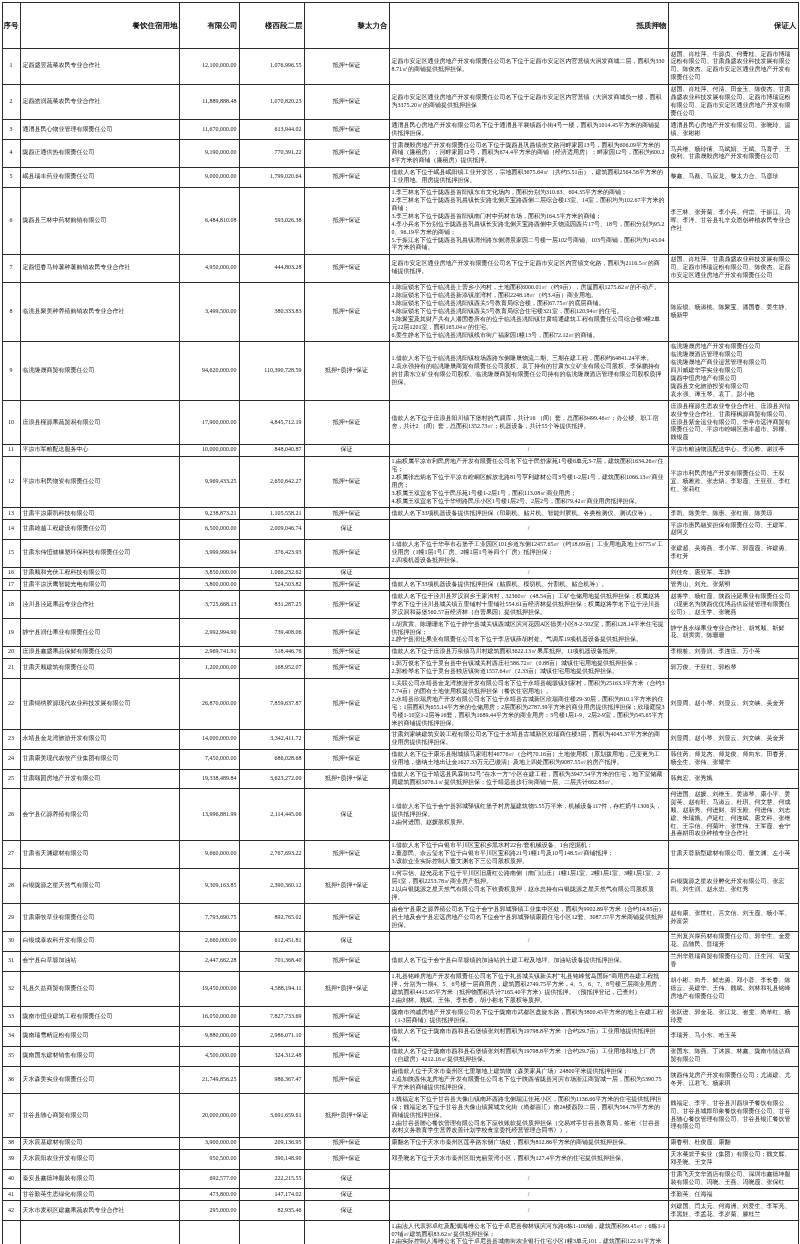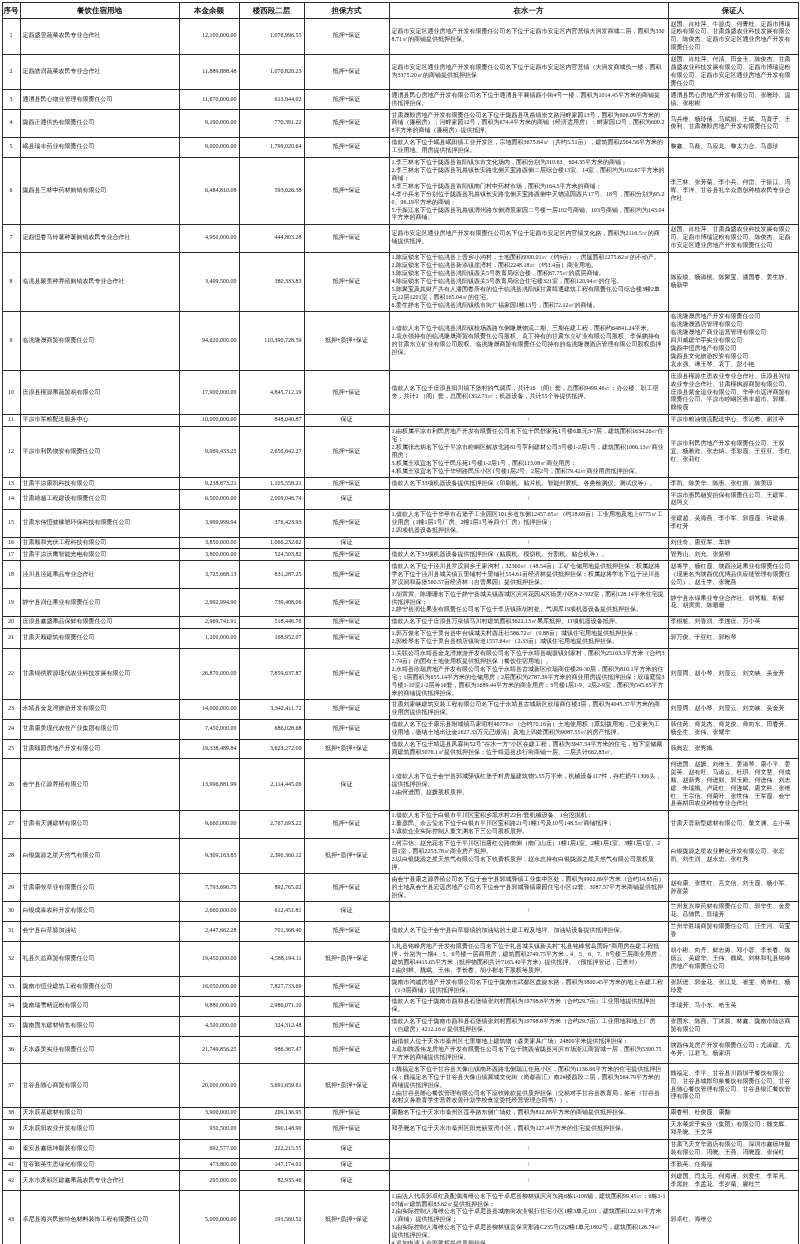--- a/index.html
+++ b/index.html
@@ -1,19 +1,19 @@
 <!DOCTYPE html>
 <html><head>
 <meta charset="utf-8">
 <style>
   html,body{margin:0;padding:0;background:#ffffff;}
   body{width:800px;font-family:"Liberation Serif", serif;}
   #loan-table{border-collapse:collapse;table-layout:fixed;width:796px;margin:2px auto;background:#fff;}
   #loan-table th, #loan-table td{border:1px solid #2b2b2b;color:#141414;vertical-align:middle;overflow:hidden;}
-  #loan-table th{font-size:7.5px;font-weight:bold;text-align:center;padding:3px 1px;line-height:1.2;}
+  #loan-table th{font-size:7.5px;font-weight:bold;text-align:right;padding:18px 1px;line-height:1.2;}
   #loan-table td{font-size:6px;line-height:1.32;padding:1.5px 2px;white-space:pre-line;word-break:break-all;}
   td.col-no{text-align:center;}
   td.col-name{text-align:left;padding-left:3px;}
   td.col-num{text-align:right;padding-right:4px;font-family:"Liberation Serif", serif;}
   td.col-guarantee{text-align:center;}
   td.col-collateral{text-align:left;}
   td.col-guarantor{text-align:left;}
   td.empty-cell{text-align:center;}
 </style>
 </head>
@@ -26,24 +26,24 @@
     <col style="width:60px">
     <col style="width:65px">
     <col style="width:85px">
     <col style="width:279px">
     <col style="width:130px">
   </colgroup>
   <thead>
     <tr>
       <th>序号</th>
       <th>餐饮住宿用地</th>
-      <th>本金余额</th>
+      <th>有限公司</th>
       <th>楼西段二层</th>
-      <th>担保方式</th>
-      <th>在水一方</th>
+      <th>黎太力合</th>
+      <th>抵质押物</th>
       <th>保证人</th>
     </tr>
   </thead>
   <tbody>
       <tr>
         <td class="col-no">1</td>
         <td class="col-name">定西盛昱蔬菜农民专业合作社</td>
         <td class="col-num">12,100,000.00</td>
         <td class="col-num">1,076,996.55</td>
         <td class="col-guarantee">抵押+保证</td>

